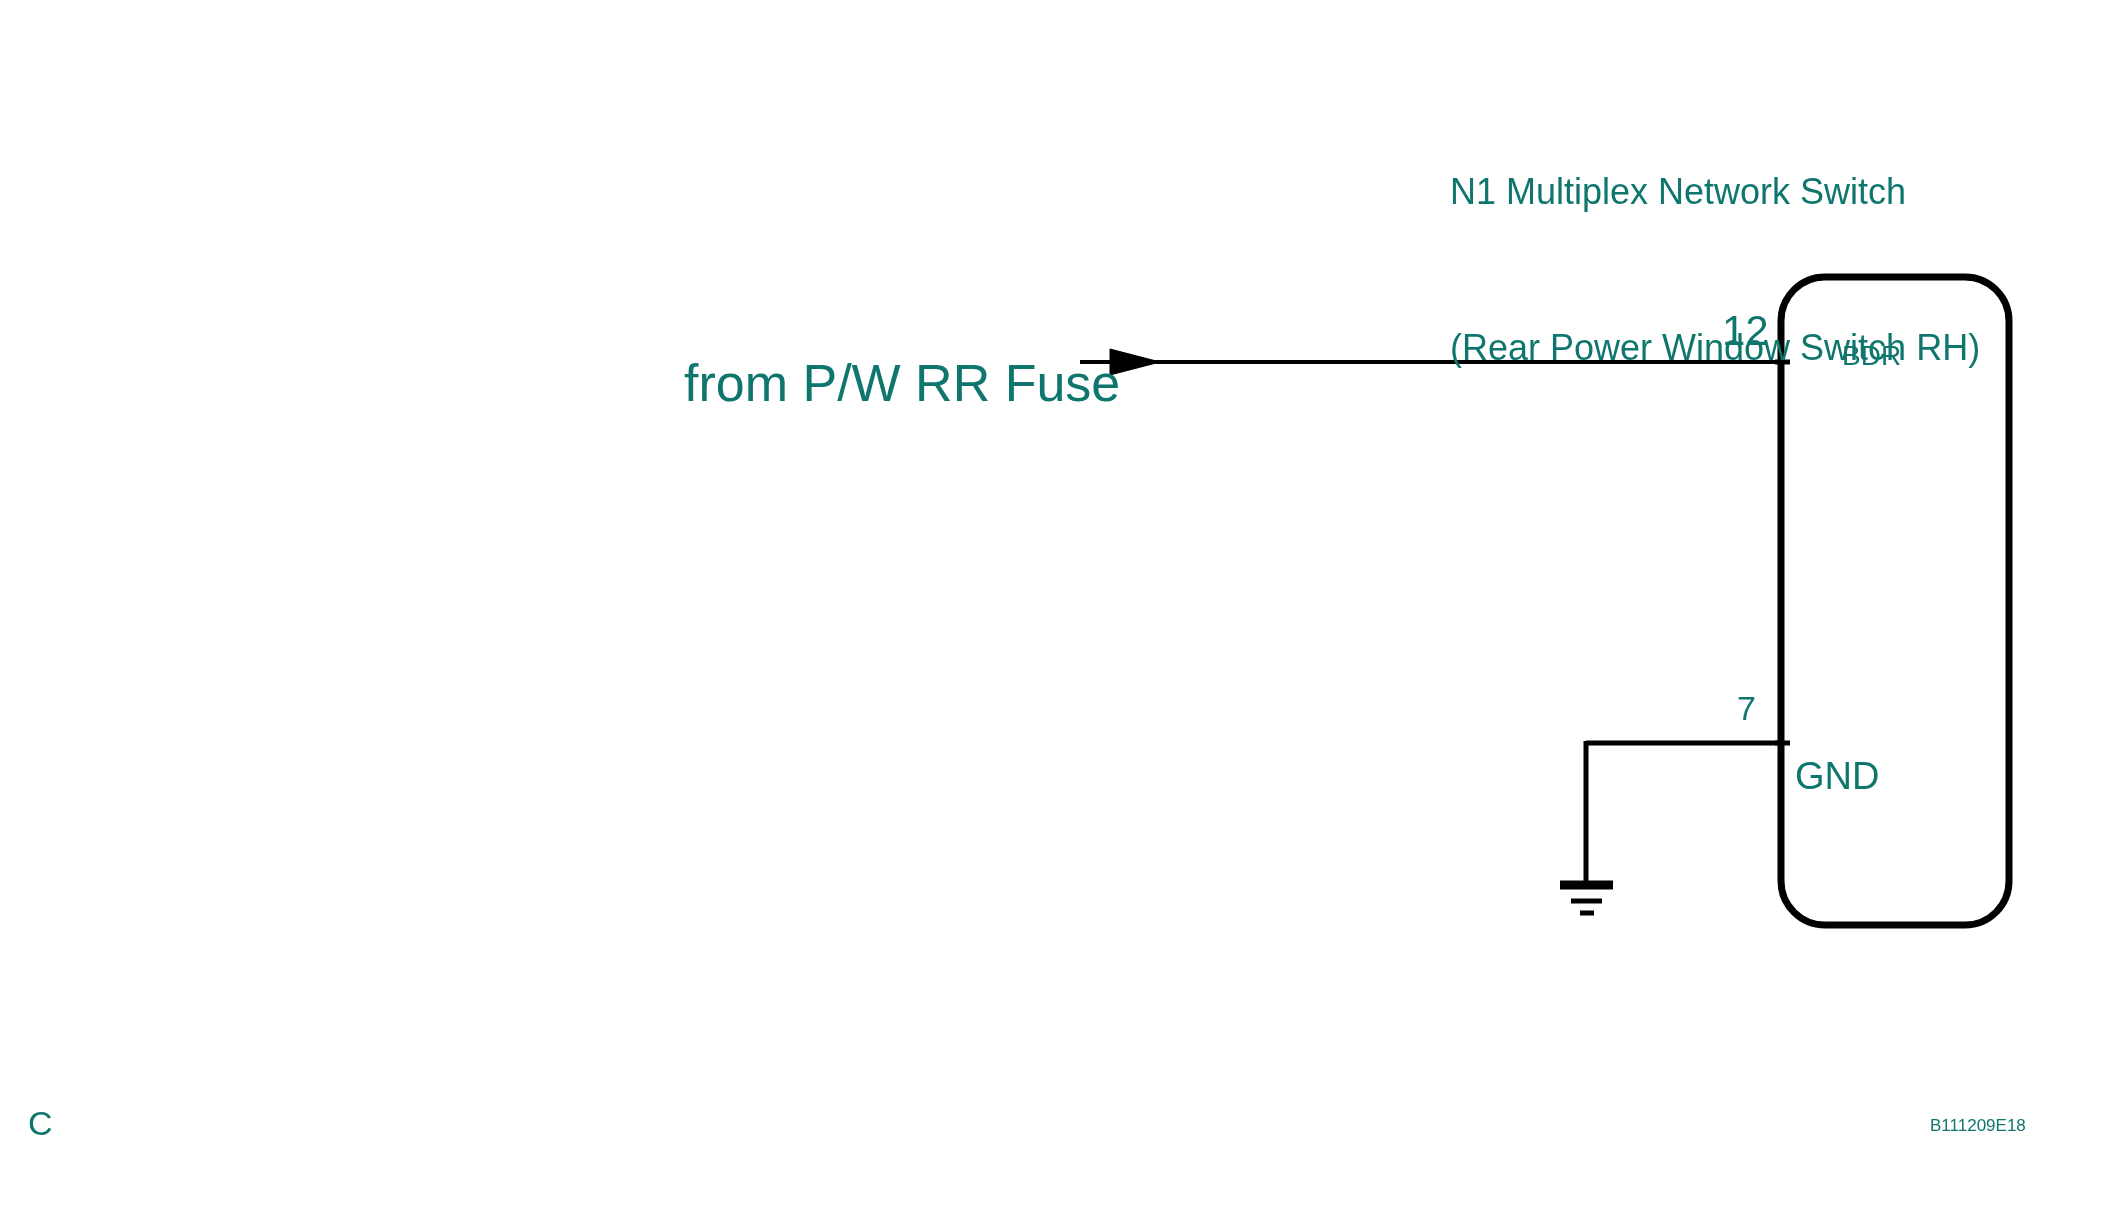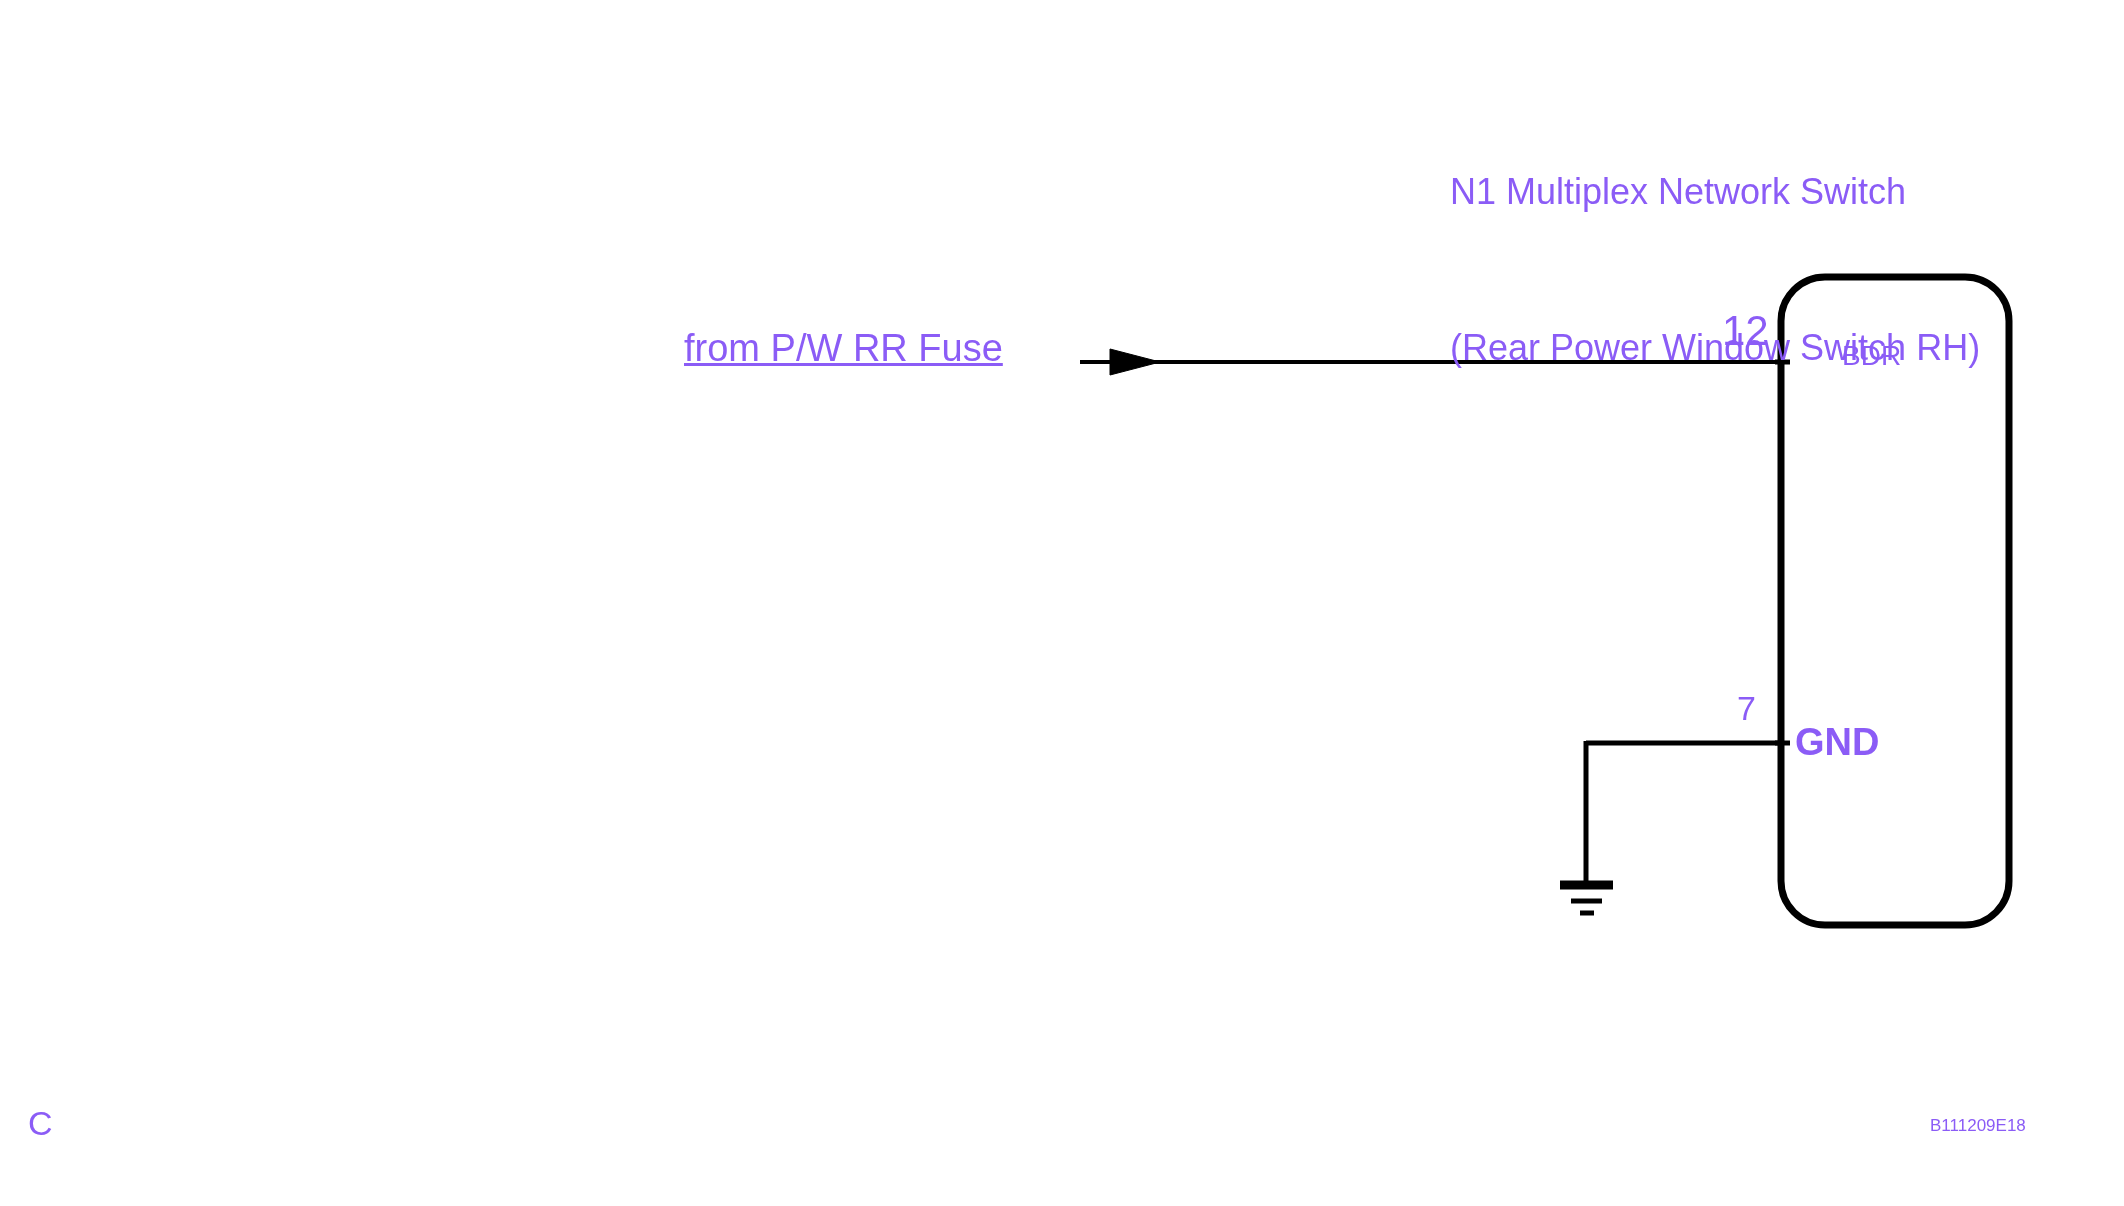--- a/index.html
+++ b/index.html
@@ -22,56 +22,54 @@
   #diagram-svg {
     position: absolute;
     left: 0;
     top: 0;
     width: 2124px;
     height: 1206px;
   }
   .txt {
     position: absolute;
     white-space: pre;
-    color: #8b5cf6;
+    color: #0f766e;
     line-height: 1;
   }
   #component-title {
     left: 1450px;
     top: 62px;
     font-size: 36px;
     line-height: 52px;
   }
   #component-title div { white-space: pre; }
   #source-label {
     left: 684px;
-    top: 329px;
-    font-size: 38px;
-    text-decoration: underline;
+    top: 357px;
+    font-size: 52px;
   }
   #pin-12-number {
     left: 1722px;
     top: 310px;
     font-size: 42px;
   }
   #pin-7-number {
     left: 1737px;
     top: 691px;
     font-size: 34px;
   }
   #terminal-bdr-label {
     left: 1842px;
     top: 342px;
     font-size: 28px;
   }
   #terminal-gnd-label {
     left: 1795px;
-    top: 723px;
+    top: 757px;
     font-size: 38px;
-    font-weight: bold;
   }
   #page-marker {
     left: 28px;
     top: 1106px;
     font-size: 34px;
   }
   #figure-code {
     left: 1930px;
     top: 1117px;
     font-size: 17px;

